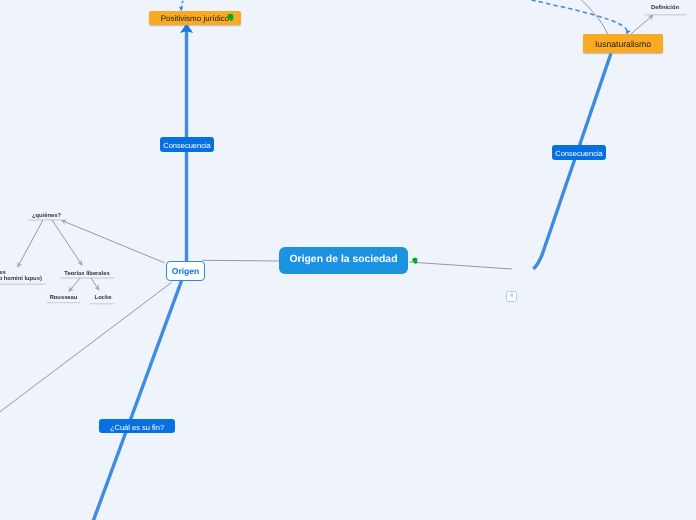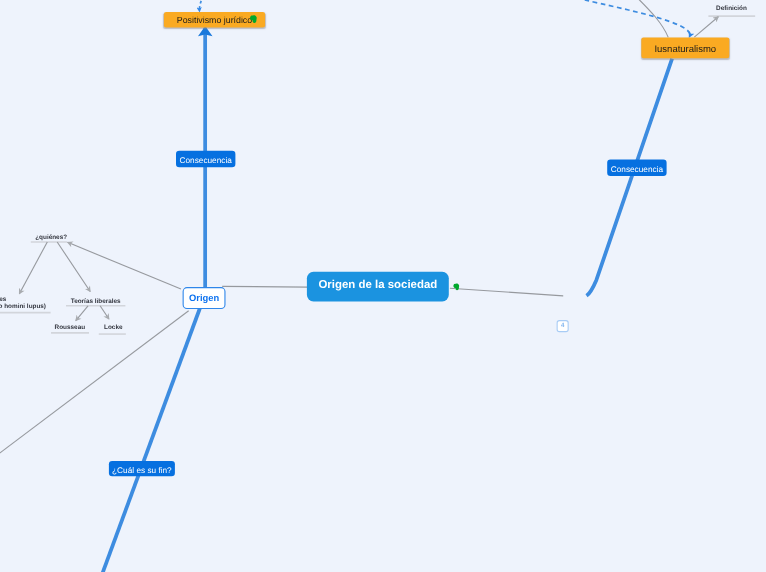--- a/index.html
+++ b/index.html
@@ -100,21 +100,21 @@
     </div>
 
 <div class="node n-label" style="left:160px;top:137px;width:54px;height:15px;">
       <span>Consecuencia</span>
     </div>
 
 <div class="node n-label" style="left:552px;top:145px;width:54px;height:15px;">
       <span>Consecuencia</span>
     </div>
 
-<div class="node n-label" style="left:99px;top:419px;width:60px;height:14px;">
+<div class="node n-label" style="left:99px;top:419px;width:76px;height:14px;">
       <span>¿Cuál es su fin?</span>
     </div>
 
 <div class="plain" style="left:29px;top:213px;width:35px;"><span>¿quiénes?</span></div>
 
 <div class="plain" style="left:-15.5px;top:269.8px;width:60px;text-align:left;line-height:6.6px;">
       <div>Hobbes</div>
       <div>(homo homini lupus)</div>
     </div>
 

